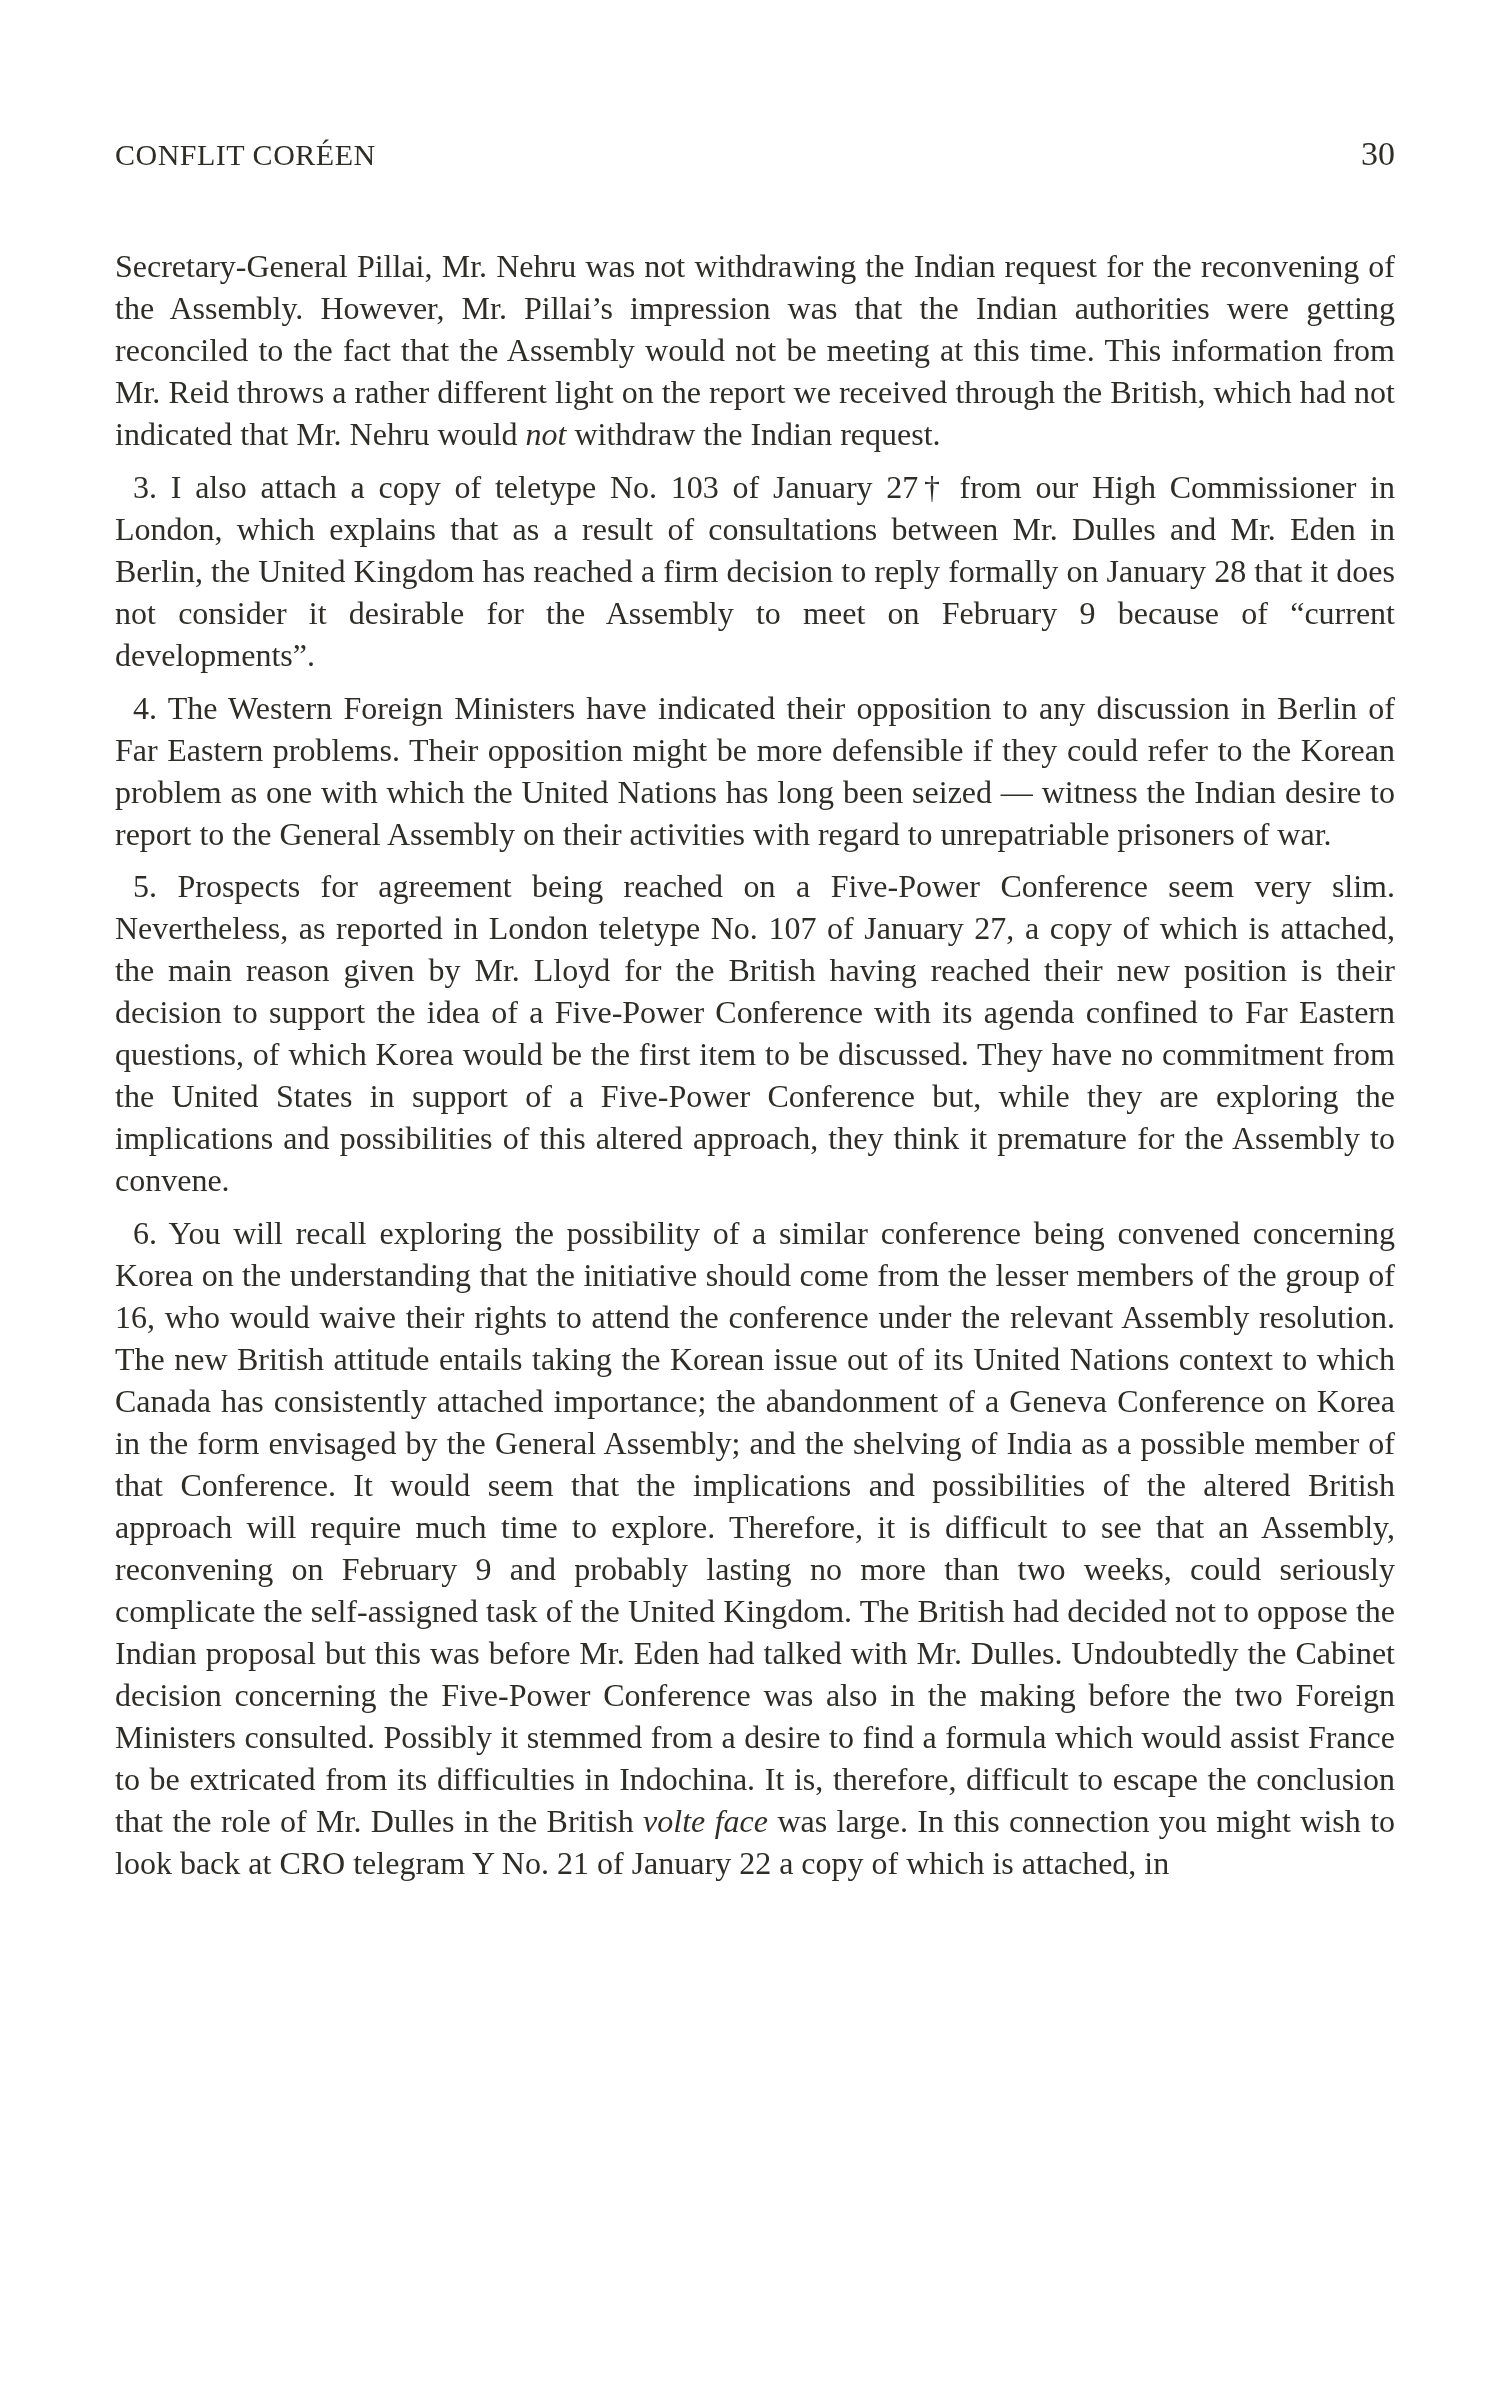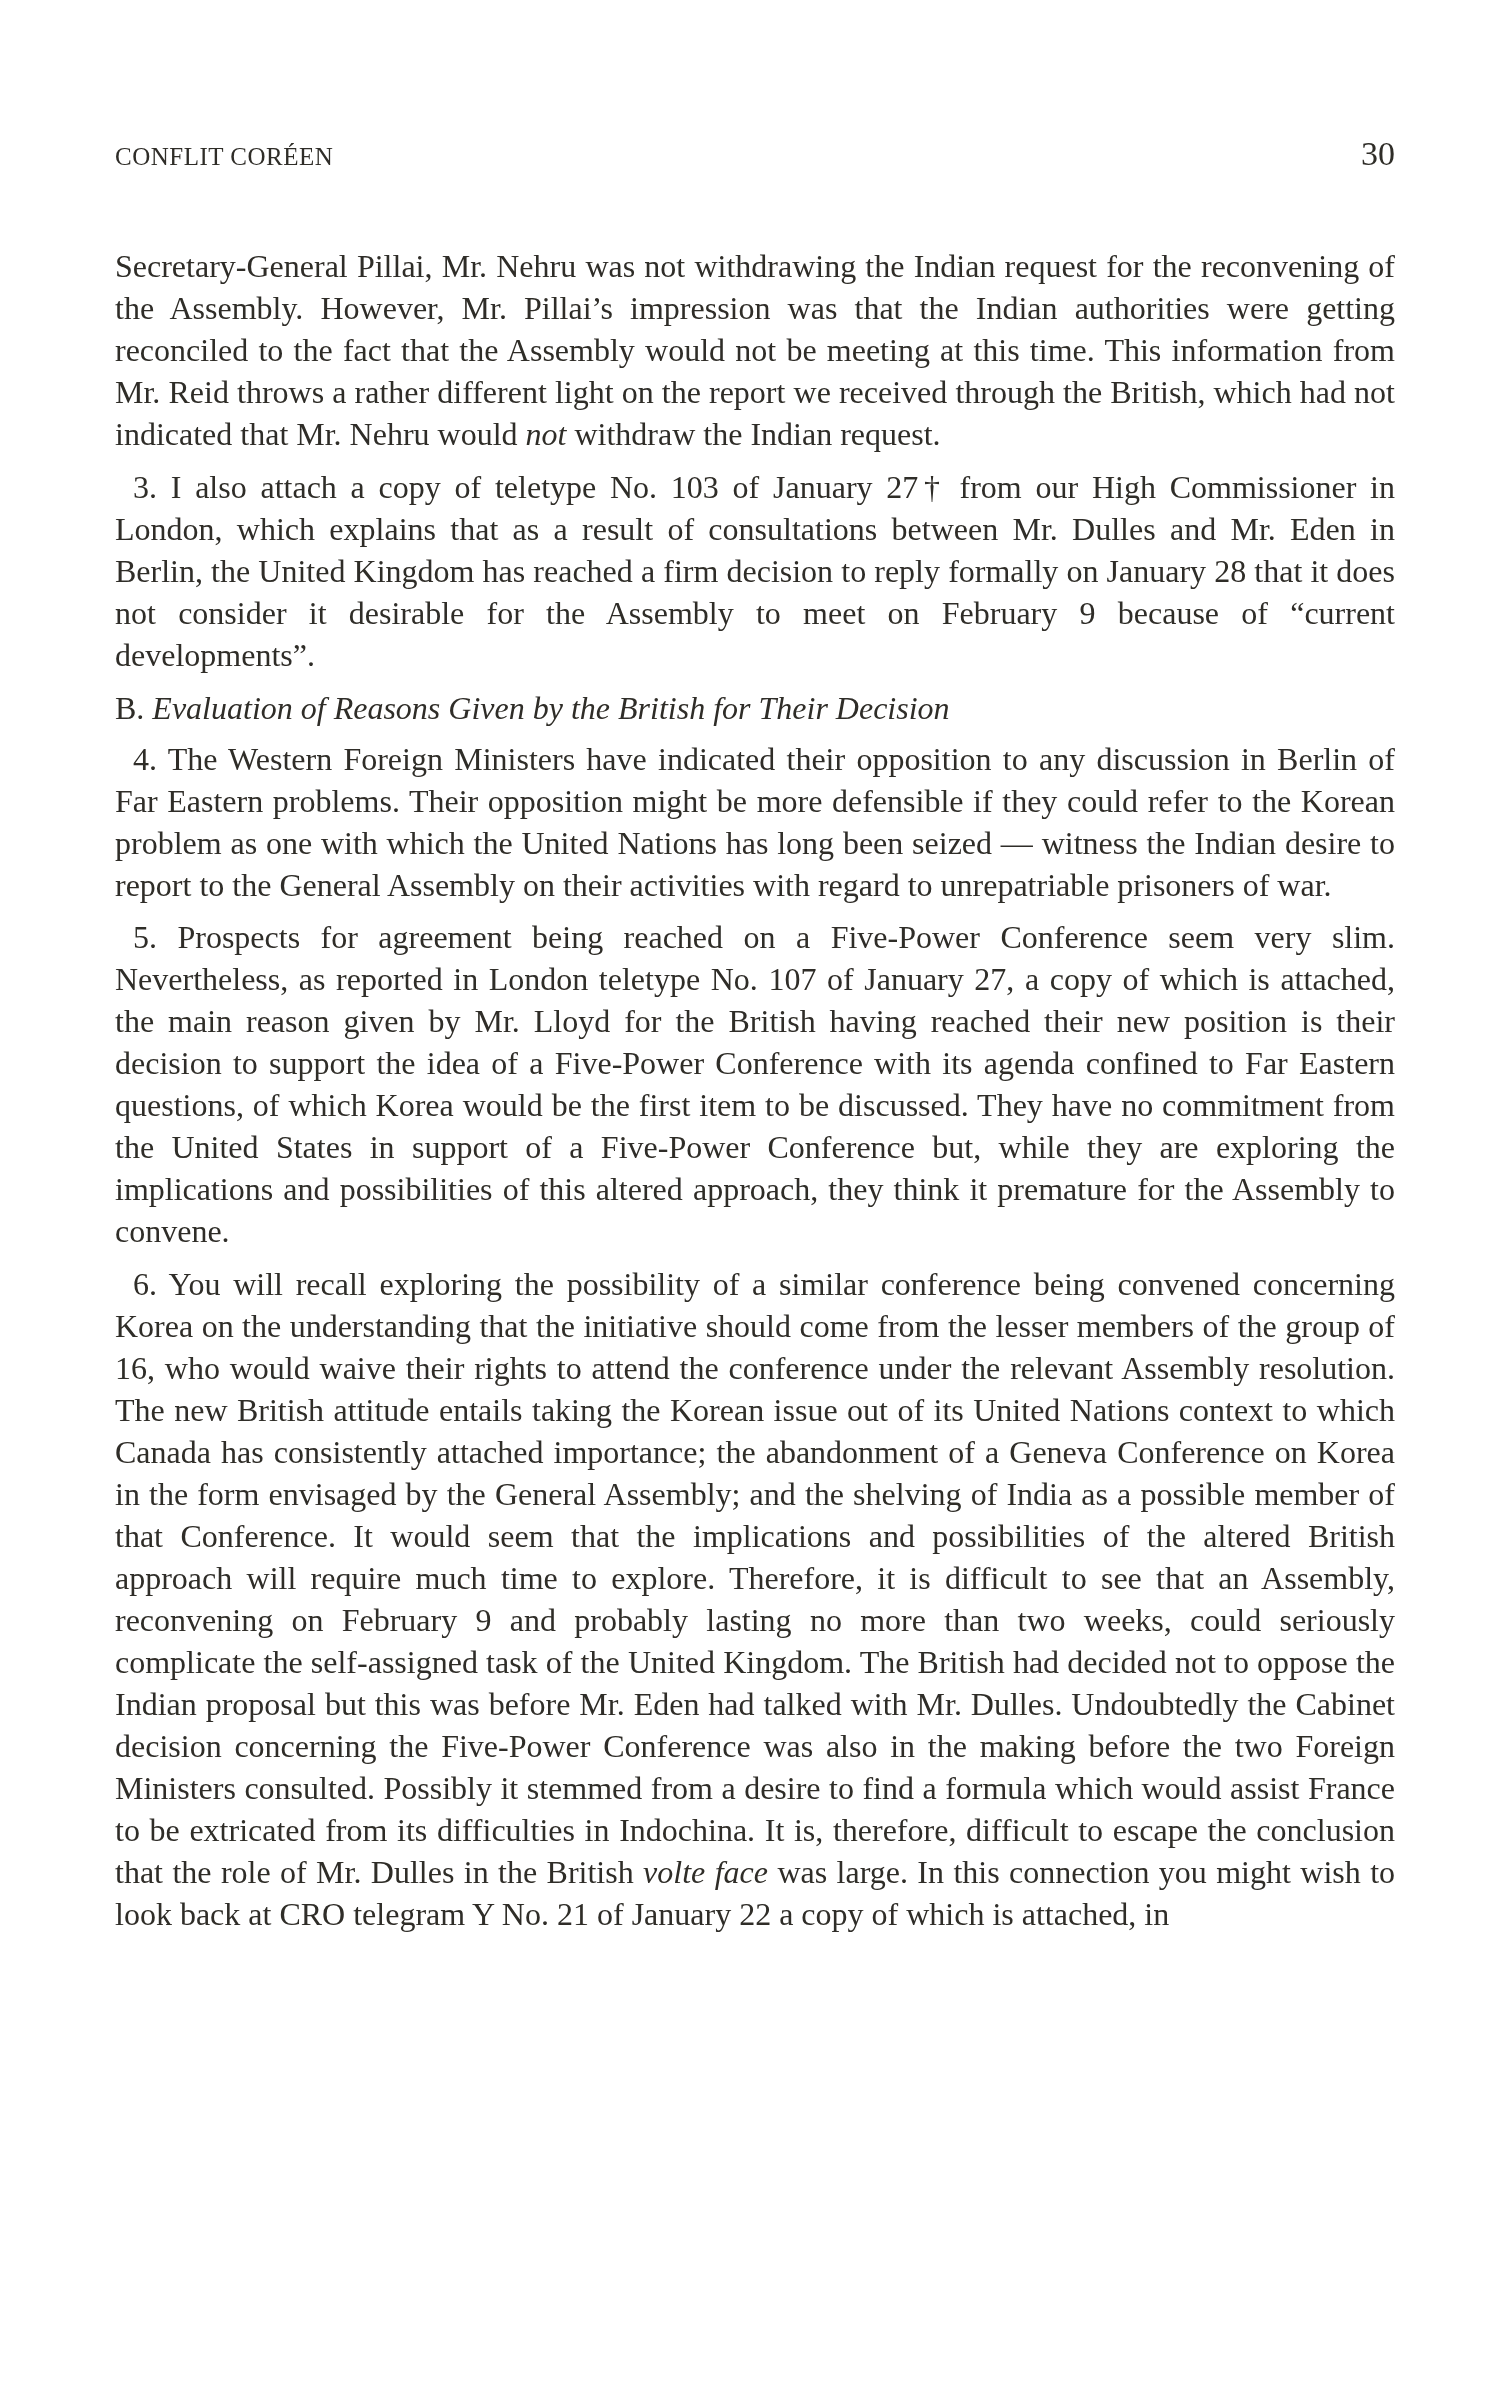--- a/index.html
+++ b/index.html
@@ -7,21 +7,21 @@
   .page {
     position: absolute; left: 115px; top: 135px; width: 1280px;
     color: #2f2d28;
     font-family: "Liberation Serif", "DejaVu Serif", serif;
   }
   .running-head {
     display: flex; justify-content: space-between; align-items: baseline;
     height: 54px;
   }
   .running-head .title {
-    font-size: 25px; letter-spacing: 0.5px; text-transform: uppercase;
+    font-size: 30px; letter-spacing: 0.5px; text-transform: uppercase;
   }
   .running-head .folio { font-size: 34px; }
   .body {
     margin-top: 56px;
     font-size: 32px; line-height: 42px;
     text-align: justify; hyphens: manual;
   }
   .body p { margin: 0 0 10.8px 0; }
   .body p.indent { text-indent: 18px; }
   .body p.heading { margin: 0 0 9px 0; text-align: left; }
@@ -34,23 +34,19 @@
 <div class="page">
   <div class="running-head">
     <span class="title">CONFLIT CORÉEN</span>
     <span class="folio">30</span>
   </div>
 
   <div class="body">
     <p><span>Secretary-General Pillai, Mr. Nehru was not withdrawing the Indian request for the reconvening of the Assembly. However, Mr. Pillai’s impression was that the Indian authorities were getting reconciled to the fact that the Assembly would not be meeting at this time. This information from Mr. Reid throws a rather different light on the report we received through the British, which had not indicated that Mr. Nehru would </span><em>not</em><span> withdraw the Indian request.</span></p>
     <p class="indent"><span class="num">3.</span><span> I also attach a copy of teletype No. 103 of January 27† from our High Commissioner in London, which explains that as a result of consultations between Mr. Dul­les and Mr. Eden in Berlin, the United Kingdom has reached a firm decision to reply formally on January 28 that it does not consider it desirable for the Assembly to meet on February 9 because of “current developments”.</span></p>
 
-    <p class="heading">
-      <span>B.</span>
-      <em>Evaluation of Reasons Given by the British for Their Decision</em>
-    </p>
 
     <p class="indent"><span class="num">4.</span><span> The Western Foreign Ministers have indicated their opposition to any discus­sion in Berlin of Far Eastern problems. Their opposition might be more defensible if they could refer to the Korean problem as one with which the United Nations has long been seized — witness the Indian desire to report to the General Assembly on their activities with regard to unrepatriable prisoners of war.</span></p>
     <p class="indent"><span class="num">5.</span><span> Prospects for agreement being reached on a Five-Power Conference seem very slim. Nevertheless, as reported in London teletype No. 107 of January 27, a copy of which is attached, the main reason given by Mr. Lloyd for the British having reached their new position is their decision to support the idea of a Five-Power Conference with its agenda confined to Far Eastern questions, of which Korea would be the first item to be discussed. They have no commitment from the United States in support of a Five-Power Conference but, while they are exploring the implications and possibilities of this altered approach, they think it premature for the Assembly to convene.</span></p>
     <p class="indent"><span class="num">6.</span><span> You will recall exploring the possibility of a similar conference being convened concerning Korea on the understanding that the initiative should come from the lesser members of the group of 16, who would waive their rights to attend the con­ference under the relevant Assembly resolution. The new British attitude entails taking the Korean issue out of its United Nations context to which Canada has consistently attached importance; the abandonment of a Geneva Conference on Korea in the form envisaged by the General Assembly; and the shelving of India as a possible member of that Conference. It would seem that the implications and possibilities of the altered British approach will require much time to explore. Therefore, it is difficult to see that an Assembly, reconvening on February 9 and probably lasting no more than two weeks, could seriously complicate the self-assigned task of the United Kingdom. The British had decided not to oppose the Indian proposal but this was before Mr. Eden had talked with Mr. Dulles. Undoubt­edly the Cabinet decision concerning the Five-Power Conference was also in the making before the two Foreign Ministers consulted. Possibly it stemmed from a desire to find a formula which would assist France to be extricated from its difficul­ties in Indochina. It is, therefore, difficult to escape the conclusion that the role of Mr. Dulles in the British </span><em>volte face</em><span> was large. In this connection you might wish to look back at CRO telegram Y No. 21 of January 22 a copy of which is attached, in</span></p>
   </div>
 </div>
 
 
 </body></html>

